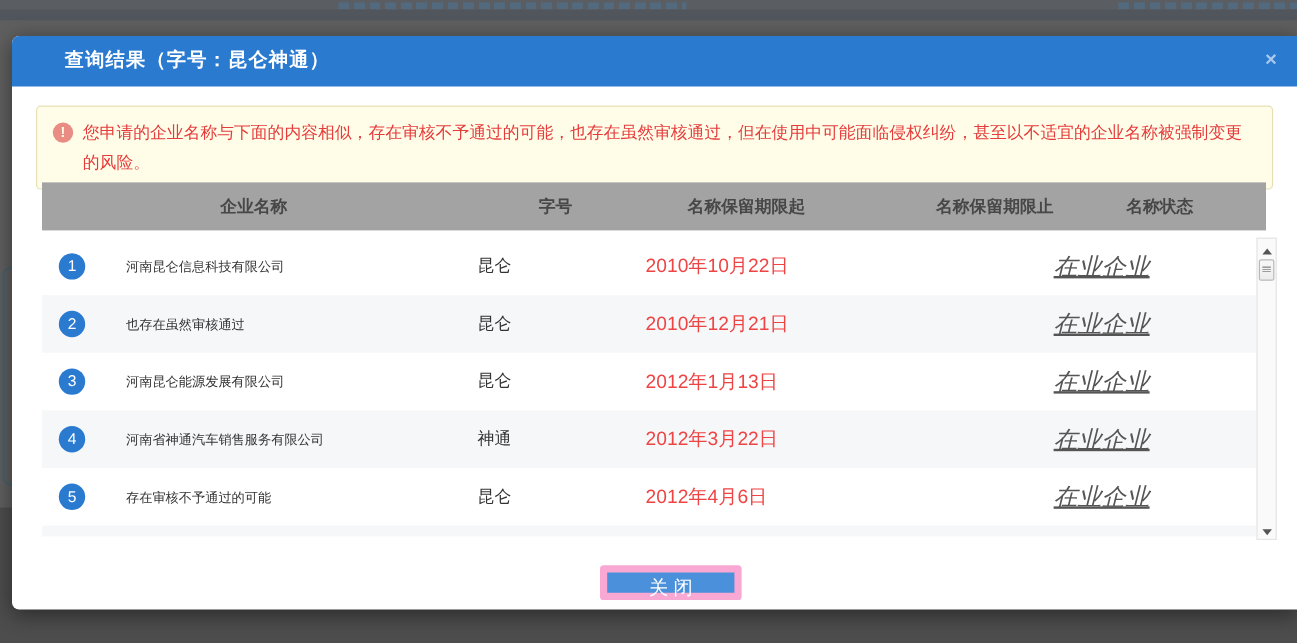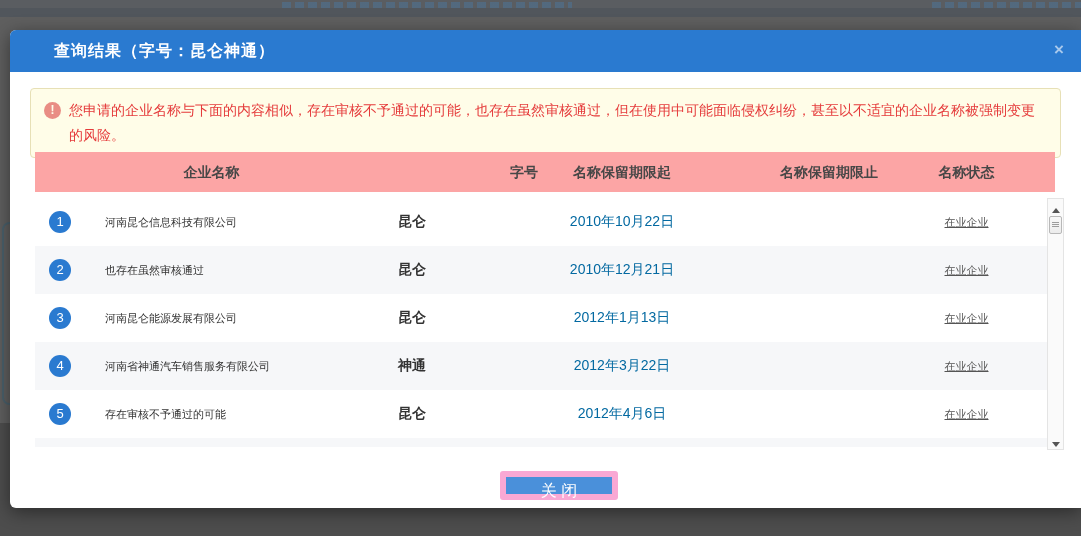--- a/index.html
+++ b/index.html
@@ -47,37 +47,37 @@
     padding:9px 18px 9px 38px; color:#e53b3b; font-size:14px; line-height:25px;
   }
   .warning-icon {
     position:absolute; left:13px; top:13px; width:17px; height:17px; border-radius:50%;
     background:#e98d84; color:#fffbe9; font-size:12px; font-weight:bold;
     text-align:center; line-height:17px;
   }
 
   
   .table-wrap { position:absolute; left:25px; top:122px; width:1020px; }
-  .thead { display:flex; height:40px; background:#fca5a5; }
+  .thead { display:flex; height:40px; background:#a3a3a3; }
   .th { line-height:40px; text-align:center; font-weight:bold; color:#474747; font-size:14px; position:relative; }
   .th-name   { width:353px; }
-  .th-zihao  { width:150px;text-align:right; }
+  .th-zihao  { width:150px; }
   .th-start  { width:168px; }
   .th-end    { width:172px;text-align:right; }
   .th-status { width:177px; }
 
   .tbody { margin-top:6px; height:249px; overflow:hidden; }
   .trow { display:flex; height:48px; align-items:center; background:#ffffff; }
   .trow.alt { background:#f6f7f9; }
   .cell-num    { width:50px; display:flex; justify-content:center; }
   .cell-name   { width:303px; padding-left:20px; color:#333333; font-size:11px; }
-  .cell-zihao  { width:150px; padding-left:10px; color:#333333; font-size:14px;font-weight:bold; }
-  .cell-start  { width:168px; text-align:center; color:#0369a1; font-size:14px; }
+  .cell-zihao  { width:150px; padding-left:10px; color:#333333; font-size:14px; }
+  .cell-start  { width:168px; text-align:left; color:#ef4444; font-size:16px; }
   .cell-end    { width:172px; text-align:center; color:#333333; font-size:14px; }
-  .cell-status { width:177px; text-align:center; font-size:11px; }
+  .cell-status { width:177px; font-size:20px;font-style:italic; }
   .num-badge {
     width:22px; height:22px; border-radius:50%; background:#2a7ad0;
     color:#ffffff; font-size:13px; text-align:center; line-height:22px;
   }
   .status-link { color:#555555; text-decoration:underline; cursor:pointer; }
 
   
   .scrollbar {
     position:absolute; left:1037px; top:168px; width:17px; height:252px;
     background:#fafafa; border:1px solid #e4e4e4;

